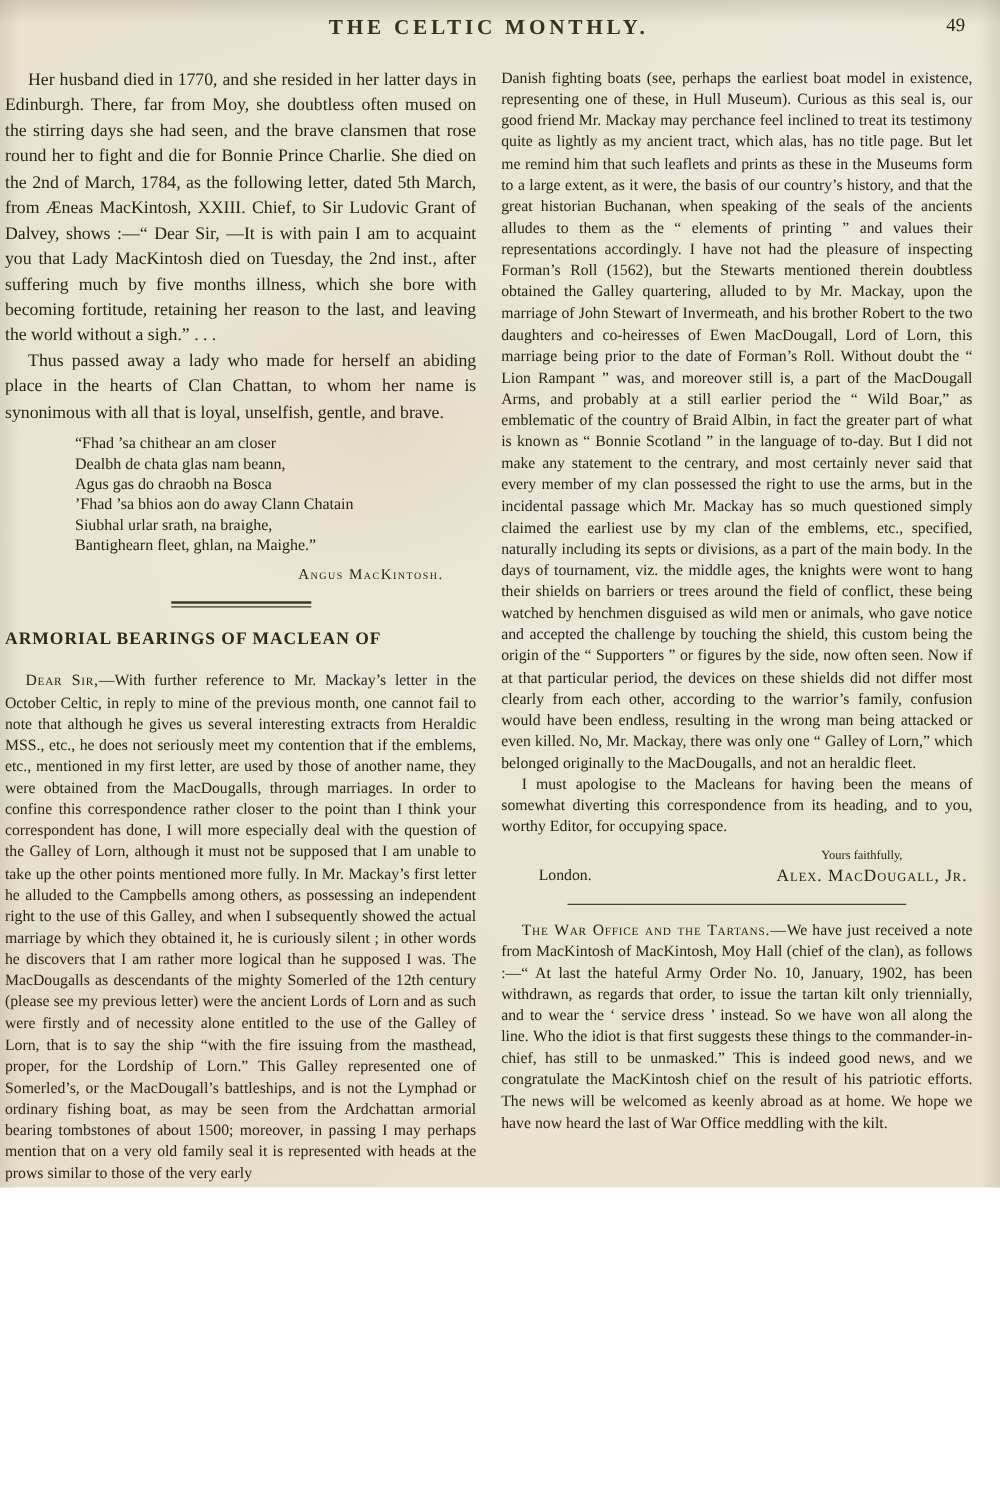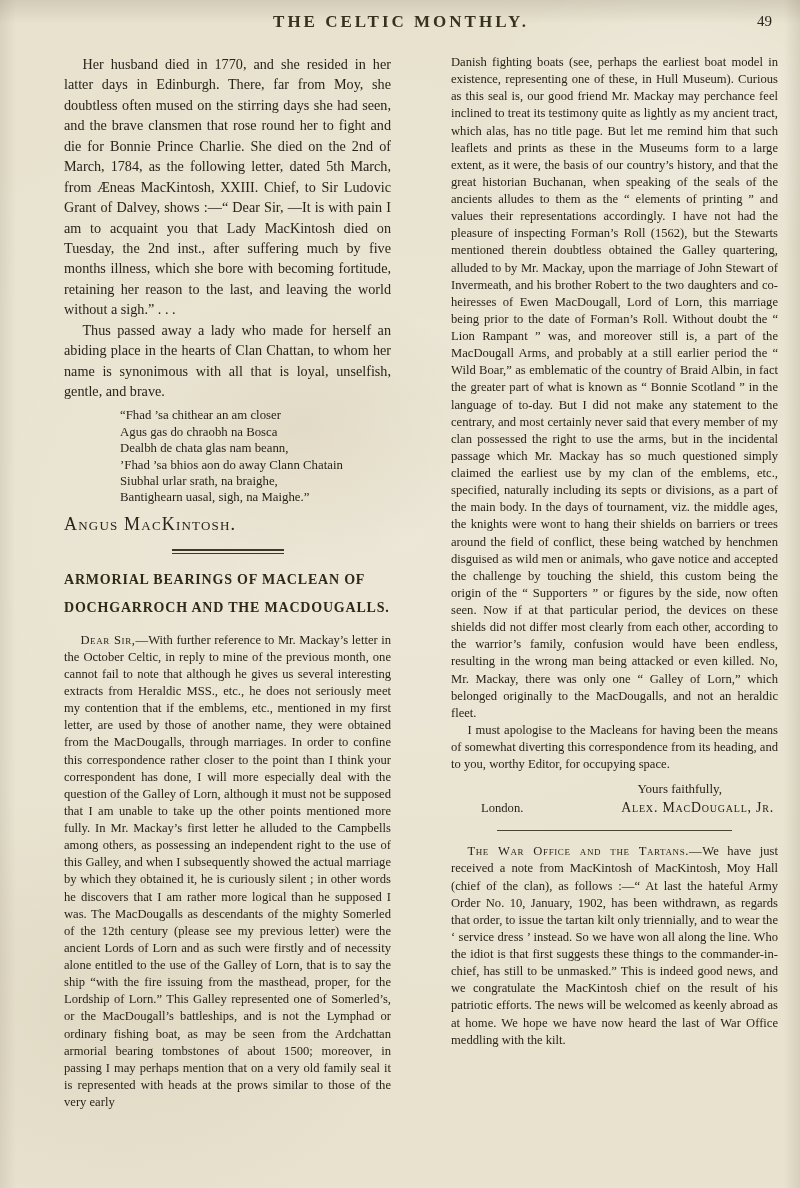--- a/index.html
+++ b/index.html
@@ -2,68 +2,68 @@
 <html><head>
 <meta charset="utf-8">
 <style>
   html, body { margin: 0; padding: 0; }
   body {
     width: 800px; height: 1188px;
     font-family: "Liberation Serif", "DejaVu Serif", serif;
   }
   .page {
     box-sizing: border-box;
-    width: 800px; height: 1188px;
-    padding: 12px 22px 10px 24px;
+    width: 800px; height: 950px;
+    padding: 12px 22px 10px 4px;
     overflow: hidden;
     color: #29241a;
     background-color: #e8e2cf;
     background-image:
       linear-gradient(180deg, rgba(110,100,80,0.18) 0%, rgba(110,100,80,0) 2%),
       linear-gradient(90deg, rgba(110,100,80,0.13) 0%, rgba(110,100,80,0) 2%, rgba(110,100,80,0) 98%, rgba(110,100,80,0.15) 100%),
       radial-gradient(ellipse 260px 200px at 38% 36%, rgba(170,150,105,0.13), transparent 70%),
       radial-gradient(ellipse 300px 220px at 85% 10%, rgba(255,255,255,0.30), transparent 70%),
       radial-gradient(ellipse 420px 320px at 15% 85%, rgba(160,140,100,0.10), transparent 70%),
       radial-gradient(ellipse 900px 700px at 50% 45%, rgba(255,255,255,0.16), transparent 75%);
   }
   .masthead { position: relative; height: 26px; }
   .masthead-title {
     margin: 0; text-align: center;
     font-size: 17px; font-weight: 700; letter-spacing: 3px;
     color: #37321f;
   }
   .pagenum { position: absolute; right: 6px; top: 1px; font-size: 15px; }
 
   .columns { display: flex; gap: 20px; margin-top: 16px; }
-  .col { flex: 1 1 0; min-width: 0; margin-left: 40px; }
+  .col { flex: 1 1 0; min-width: 0; }
 
   p { margin: 0; }
   .body-lg { font-size: 14.2px; line-height: 1.44; text-align: justify; }
   .body-sm { font-size: 12.6px; line-height: 1.36; text-align: justify; }
   .indent { text-indent: 1.3em; }
 
   .poem { margin: 6px 0 4px 56px; font-size: 12.8px; line-height: 1.28; }
   .poem-line { white-space: nowrap; }
   .poem-signature {
-    padding-right: 26px; margin: 8px 0 2px;
-    font-variant: small-caps; letter-spacing: 1.2px; font-size: 18px;
+    text-align: right; padding-right: 26px; margin: 8px 0 2px;
+    font-variant: small-caps; letter-spacing: 1.2px; font-size: 12px;
   }
 
   .section-divider {
     width: 112px; height: 2px; margin: 14px auto 12px auto;
     border-top: 2px solid #3d372a; border-bottom: 1px solid #3d372a;
   }
   .article-heading {
     margin: 0 0 10px 0; font-size: 14px; font-weight: 700;
     letter-spacing: 0.8px; line-height: 2.0; color: #2e2918;
   }
   .article-heading span { display: block; }
   .smallcaps-lead { font-variant: small-caps; letter-spacing: 0.6px; }
 
-  .closing-valediction { text-align: right; padding-right: 56px; margin-top: 8px; font-size: 13px; }
+  .closing-valediction { text-align: right; padding-right: 56px; margin-top: 8px; font-size: 10px; }
   .closing-row {
     display: flex; justify-content: space-between; align-items: center;
     padding: 3px 4px 0 30px; font-size: 12.6px;
   }
   .closing-signature { font-variant: small-caps; letter-spacing: 0.8px; font-size: 13.8px; }
 
   .col-rule { width: 72%; margin: 14px auto 12px auto; border-top: 1px solid #4a4334; }
 </style>
 </head>
 <body>
@@ -76,34 +76,33 @@
   </div>
 
   <div class="columns">
 
     <div class="col">
       <p class="body-lg indent">Her husband died in 1770, and she resided in her latter days in Edinburgh.  There, far from Moy, she doubtless often mused on the stirring days she had seen, and the brave clansmen that rose round her to fight and die for Bonnie Prince Charlie.  She died on the 2nd of March, 1784, as the following letter, dated 5th March, from Æneas MacKintosh, XXIII. Chief, to Sir Ludovic Grant of Dalvey, shows :—“ Dear Sir, —It is with pain I am to acquaint you that Lady MacKintosh died on Tuesday, the 2nd inst., after suffering much by five months illness, which she bore with becoming fortitude, retaining her reason to the last, and leaving the world without a sigh.”   .   .   .</p>
       <p class="body-lg indent">Thus passed away a lady who made for herself an abiding place in the hearts of Clan Chattan, to whom her name is synonimous with all that is loyal, unselfish, gentle, and brave.</p>
 
       <div class="poem">
         <div class="poem-line">“Fhad ’sa chithear an am closer</div>
+        <div class="poem-line">Dealbh de chata glas nam beann,</div>
         <div class="poem-line">Agus gas do chraobh na Bosca</div>
-        <div class="poem-line">Dealbh de chata glas nam beann,</div>
         <div class="poem-line">’Fhad ’sa bhios aon do away Clann Chatain</div>
         <div class="poem-line">Siubhal urlar srath, na braighe,</div>
-        <div class="poem-line">Bantighearn uasal, sigh, na Maighe.”</div>
+        <div class="poem-line">Bantighearn fleet, ghlan, na Maighe.”</div>
       </div>
 
       <div class="poem-signature">Angus MacKintosh.</div>
 
       <div class="section-divider"></div>
 
       <h2 class="article-heading">
         <span>ARMORIAL BEARINGS OF MACLEAN OF</span>
-        <span>DOCHGARROCH AND THE MACDOUGALLS.</span>
       </h2>
 
       <p class="body-sm indent">
         <span class="smallcaps-lead">Dear Sir,</span><span>—With further reference to Mr. Mackay’s letter in the October Celtic, in reply to mine of the previous month, one cannot fail to note that although he gives us several interesting extracts from Heraldic MSS., etc., he does not seriously meet my contention that if the emblems, etc., mentioned in my first letter, are used by those of another name, they were obtained from the MacDougalls, through marriages.  In order to confine this correspondence rather closer to the point than I think your correspondent has done, I will more especially deal with the question of the Galley of Lorn, although it must not be supposed that I am unable to take up the other points mentioned more fully.  In Mr. Mackay’s first letter he alluded to the Campbells among others, as possessing an independent right to the use of this Galley, and when I subsequently showed the actual marriage by which they obtained it, he is curiously silent ; in other words he discovers that I am rather more logical than he supposed I was.  The MacDougalls as descendants of the mighty Somerled of the 12th century (please see my previous letter) were the ancient Lords of Lorn and as such were firstly and of necessity alone entitled to the use of the Galley of Lorn, that is to say the ship “with the fire issuing from the masthead, proper, for the Lordship of Lorn.”  This Galley represented one of Somerled’s, or the MacDougall’s battleships, and is not the Lymphad or ordinary fishing boat, as may be seen from the Ardchattan armorial bearing tombstones of about 1500; moreover, in passing I may perhaps mention that on a very old family seal it is represented with heads at the prows similar to those of the very early</span>
       </p>
     </div>
 
     <div class="col">
       <p class="body-sm">Danish fighting boats (see, perhaps the earliest boat model in existence, representing one of these, in Hull Museum).  Curious as this seal is, our good friend Mr. Mackay may perchance feel inclined to treat its testimony quite as lightly as my ancient tract, which alas, has no title page.  But let me remind him that such leaflets and prints as these in the Museums form to a large extent, as it were, the basis of our country’s history, and that the great historian Buchanan, when speaking of the seals of the ancients alludes to them as the “ elements of printing ” and values their representations accordingly.  I have not had the pleasure of inspecting Forman’s Roll (1562), but the Stewarts mentioned therein doubtless obtained the Galley quartering, alluded to by Mr. Mackay, upon the marriage of John Stewart of Invermeath, and his brother Robert to the two daughters and co-heiresses of Ewen MacDougall, Lord of Lorn, this marriage being prior to the date of Forman’s Roll.  Without doubt the “ Lion Rampant ” was, and moreover still is, a part of the MacDougall Arms, and probably at a still earlier period the “ Wild Boar,” as emblematic of the country of Braid Albin, in fact the greater part of what is known as “ Bonnie Scotland ” in the language of to-day.  But I did not make any statement to the centrary, and most certainly never said that every member of my clan possessed the right to use the arms, but in the incidental passage which Mr. Mackay has so much questioned simply claimed the earliest use by my clan of the emblems, etc., specified, naturally including its septs or divisions, as a part of the main body.  In the days of tournament, viz. the middle ages, the knights were wont to hang their shields on barriers or trees around the field of conflict, these being watched by henchmen disguised as wild men or animals, who gave notice and accepted the challenge by touching the shield, this custom being the origin of the “ Supporters ” or figures by the side, now often seen.  Now if at that particular period, the devices on these shields did not differ most clearly from each other, according to the warrior’s family, confusion would have been endless, resulting in the wrong man being attacked or even killed.  No, Mr. Mackay, there was only one “ Galley of Lorn,” which belonged originally to the MacDougalls, and not an heraldic fleet.</p>
       <p class="body-sm indent">I must apologise to the Macleans for having been the means of somewhat diverting this correspondence from its heading, and to you, worthy Editor, for occupying space.</p>

